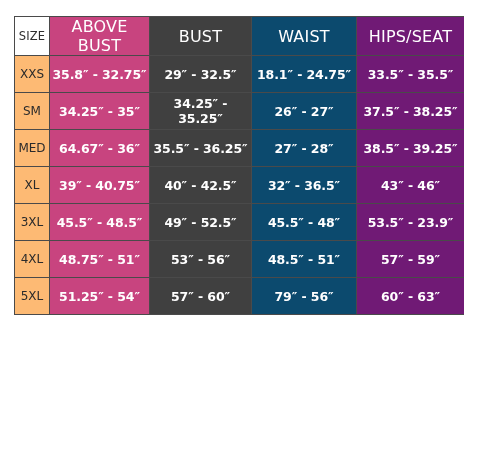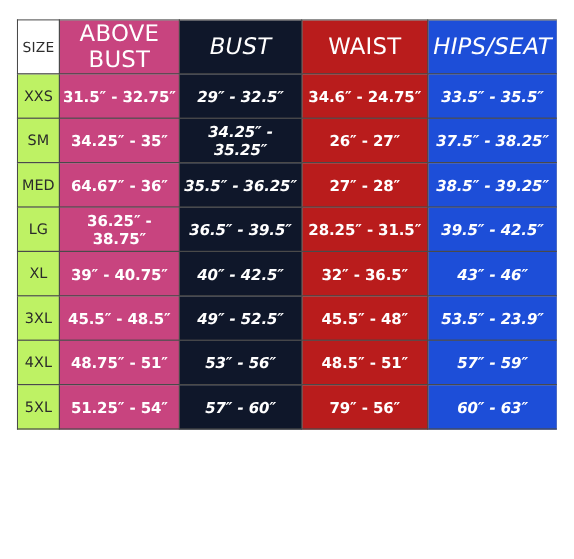--- a/index.html
+++ b/index.html
@@ -42,53 +42,53 @@
   
   col.c-size  { width: 35px; }
   col.c-ab    { width: 100px; }
   col.c-bust  { width: 102px; }
   col.c-waist { width: 105px; }
   col.c-hips  { width: 108px; }
 
   
   tr.header-row th {
     height: 34px;
-    font-size: 19px;
+    font-size: 16px;
     font-weight: normal;
     letter-spacing: 0.2px;
     color: #ffffff;
   }
   tr.header-row th.size-head {
     background: #ffffff;
     color: #2e2e2e;
     font-size: 11.5px;
     font-weight: normal;
   }
 
   
   tr.data-row td {
     height: 37px;
     font-size: 12.5px;
     font-weight: bold;
     color: #ffffff;
     letter-spacing: -0.1px;
   }
   tr.data-row td.size-cell {
-    background: #bef264;
+    background: #fdba74;
     color: #2b2b2b;
     font-size: 12px;
     font-weight: normal;
     letter-spacing: 0px;
   }
 
   
   .col-abovebust { background: #c8447f; }
-  .col-bust      { background: #0f172a; font-style: italic; }
-  .col-waist     { background: #b91c1c; }
-  .col-hips      { background: #1d4ed8; font-style: italic; }
+  .col-bust      { background: #404040; }
+  .col-waist     { background: #0c4a6e; }
+  .col-hips      { background: #701a75; }
 </style>
 </head>
 <body>
 
 <div id="chart-wrap">
   <table class="size-chart">
     <colgroup>
       <col class="c-size">
       <col class="c-ab">
       <col class="c-bust">
@@ -100,45 +100,38 @@
         <th class="size-head">SIZE</th>
         <th class="col-abovebust">ABOVE BUST</th>
         <th class="col-bust">BUST</th>
         <th class="col-waist">WAIST</th>
         <th class="col-hips">HIPS/SEAT</th>
       </tr>
     </thead>
     <tbody id="chart-body">
         <tr class="data-row">
           <td class="size-cell">XXS</td>
-          <td class="col-abovebust">31.5″ - 32.75″</td>
+          <td class="col-abovebust">35.8″ - 32.75″</td>
           <td class="col-bust">29″ - 32.5″</td>
-          <td class="col-waist">34.6″ - 24.75″</td>
+          <td class="col-waist">18.1″ - 24.75″</td>
           <td class="col-hips">33.5″ - 35.5″</td>
         </tr>
         <tr class="data-row">
           <td class="size-cell">SM</td>
           <td class="col-abovebust">34.25″ - 35″</td>
           <td class="col-bust">34.25″ - 35.25″</td>
           <td class="col-waist">26″ - 27″</td>
           <td class="col-hips">37.5″ - 38.25″</td>
         </tr>
         <tr class="data-row">
           <td class="size-cell">MED</td>
           <td class="col-abovebust">64.67″ - 36″</td>
           <td class="col-bust">35.5″ - 36.25″</td>
           <td class="col-waist">27″ - 28″</td>
           <td class="col-hips">38.5″ - 39.25″</td>
-        </tr>
-        <tr class="data-row">
-          <td class="size-cell">LG</td>
-          <td class="col-abovebust">36.25″ - 38.75″</td>
-          <td class="col-bust">36.5″ - 39.5″</td>
-          <td class="col-waist">28.25″ - 31.5″</td>
-          <td class="col-hips">39.5″ - 42.5″</td>
         </tr>
         <tr class="data-row">
           <td class="size-cell">XL</td>
           <td class="col-abovebust">39″ - 40.75″</td>
           <td class="col-bust">40″ - 42.5″</td>
           <td class="col-waist">32″ - 36.5″</td>
           <td class="col-hips">43″ - 46″</td>
         </tr>
         <tr class="data-row">
           <td class="size-cell">3XL</td>

